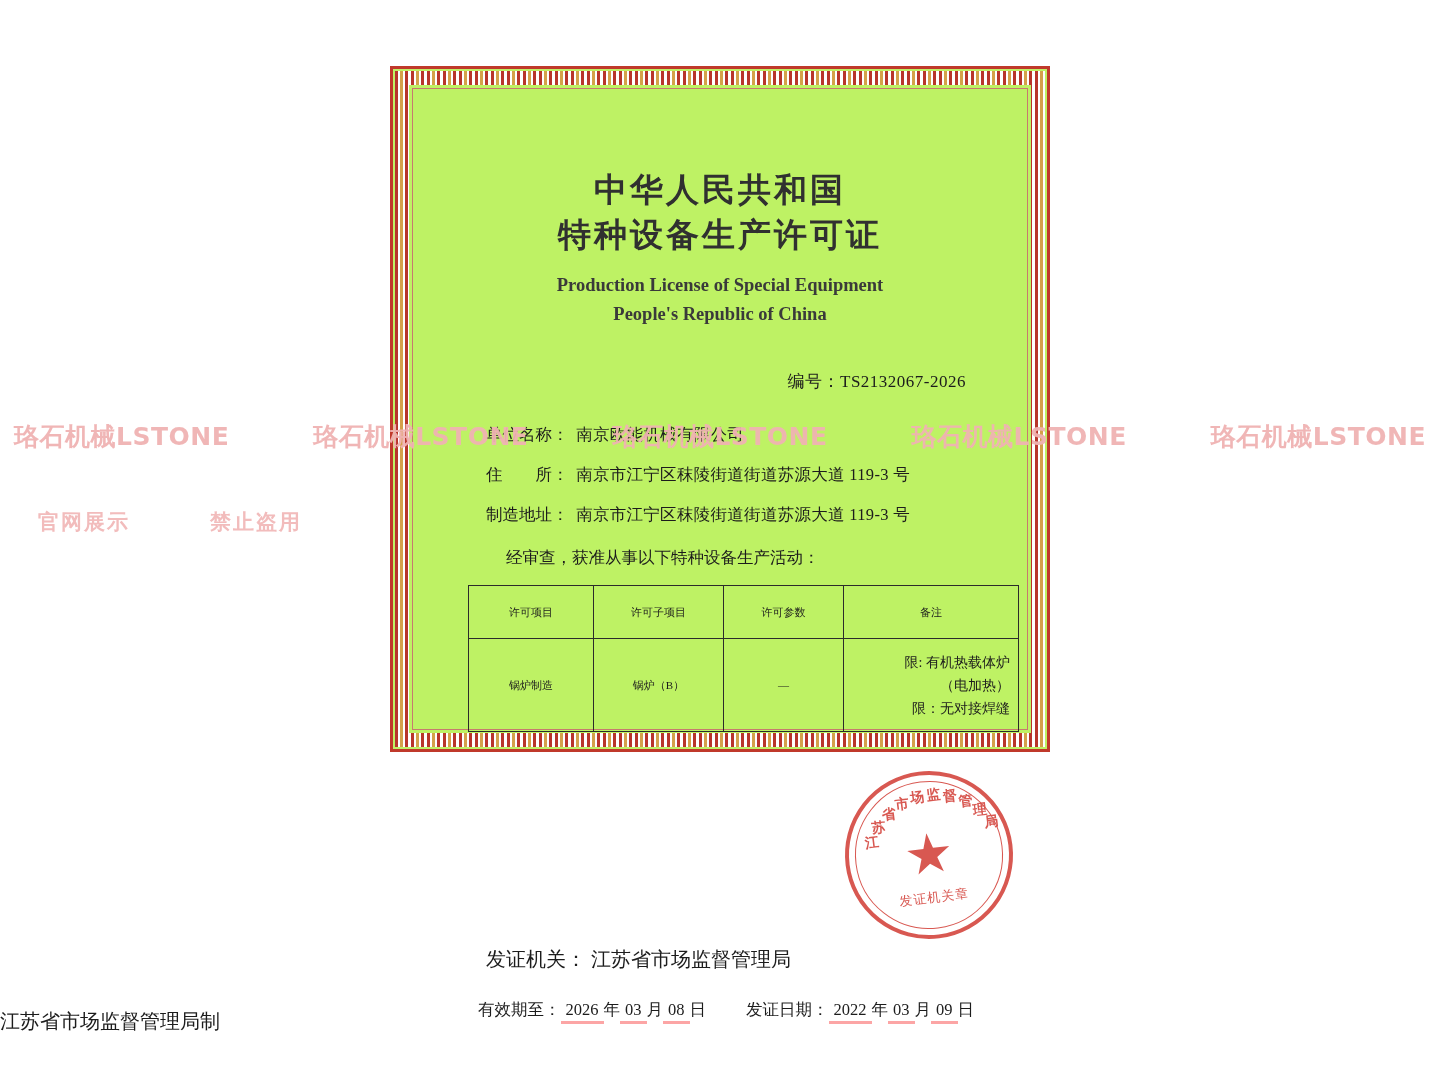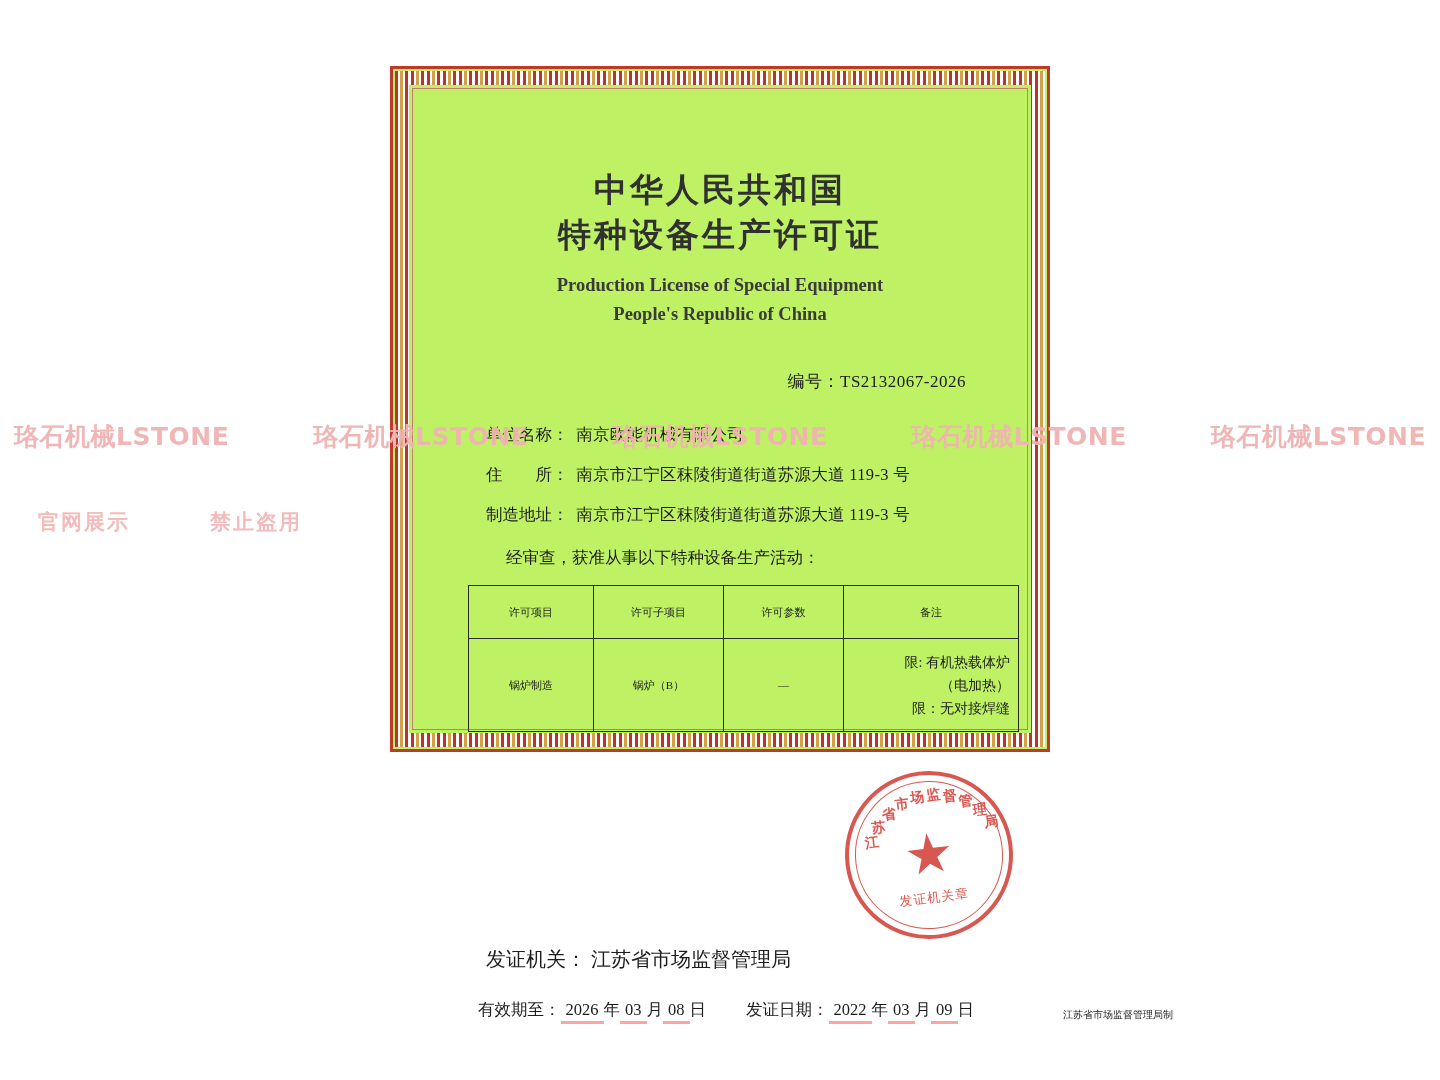--- a/index.html
+++ b/index.html
@@ -233,22 +233,22 @@
     font-family: "DejaVu Sans", sans-serif;
     letter-spacing: 1px;
   }
 
   
   .bottom-caption {
     position: absolute;
     left: 0;
     top: 1008px;
     width: 1173px;
-    text-align: right;
-    font-size: 10px;
+    text-align: left;
+    font-size: 20px;
     color: #1c1c1c;
     font-family: "DejaVu Sans", "Liberation Sans", sans-serif;
   }
 
   
   .wm-row {
     position: absolute;
     left: 0;
     top: 420px;
     width: 1440px;

